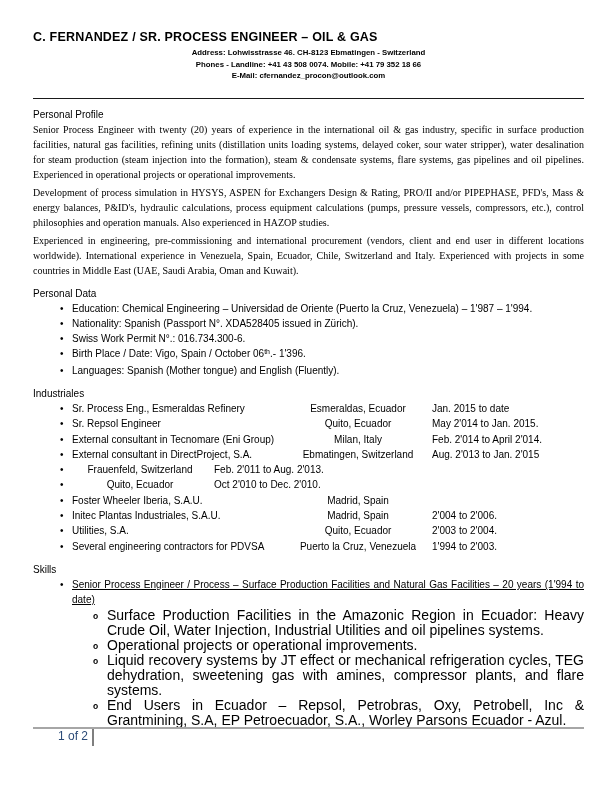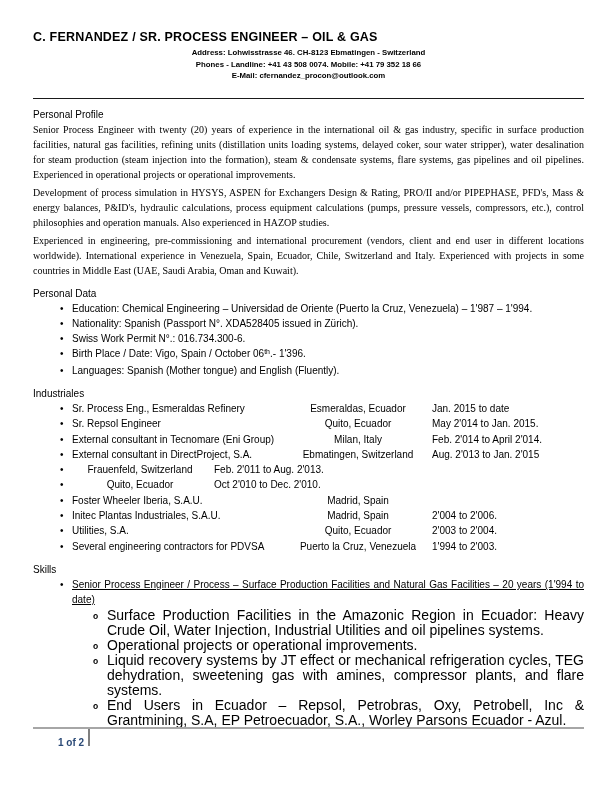--- a/index.html
+++ b/index.html
@@ -79,25 +79,25 @@
   .u { text-decoration: underline; }
   sup.sp { font-size: 7px; vertical-align: baseline; position: relative; top: -3px; }
   .footer {
     position: absolute;
     left: 33px; right: 28px;
     top: 727px;
   }
   .f-rule { border: none; border-top: 2px solid #a6a6a6; }
   .f-row { padding-left: 25px; height: 18px; }
   .f-page {
-    font-size: 10px;
-    font-weight: bold;
+    font-size: 12px;
+    font-weight: normal;
     color: #2b4a77;
     display: inline-block;
-    padding-top: 8px;
+    padding-top: 0;
     vertical-align: top;
   }
   .f-bar {
     display: inline-block;
     width: 2px; height: 17px;
     background: #7f7f7f;
     margin-left: 4px;
     vertical-align: top;
   }
 </style>

